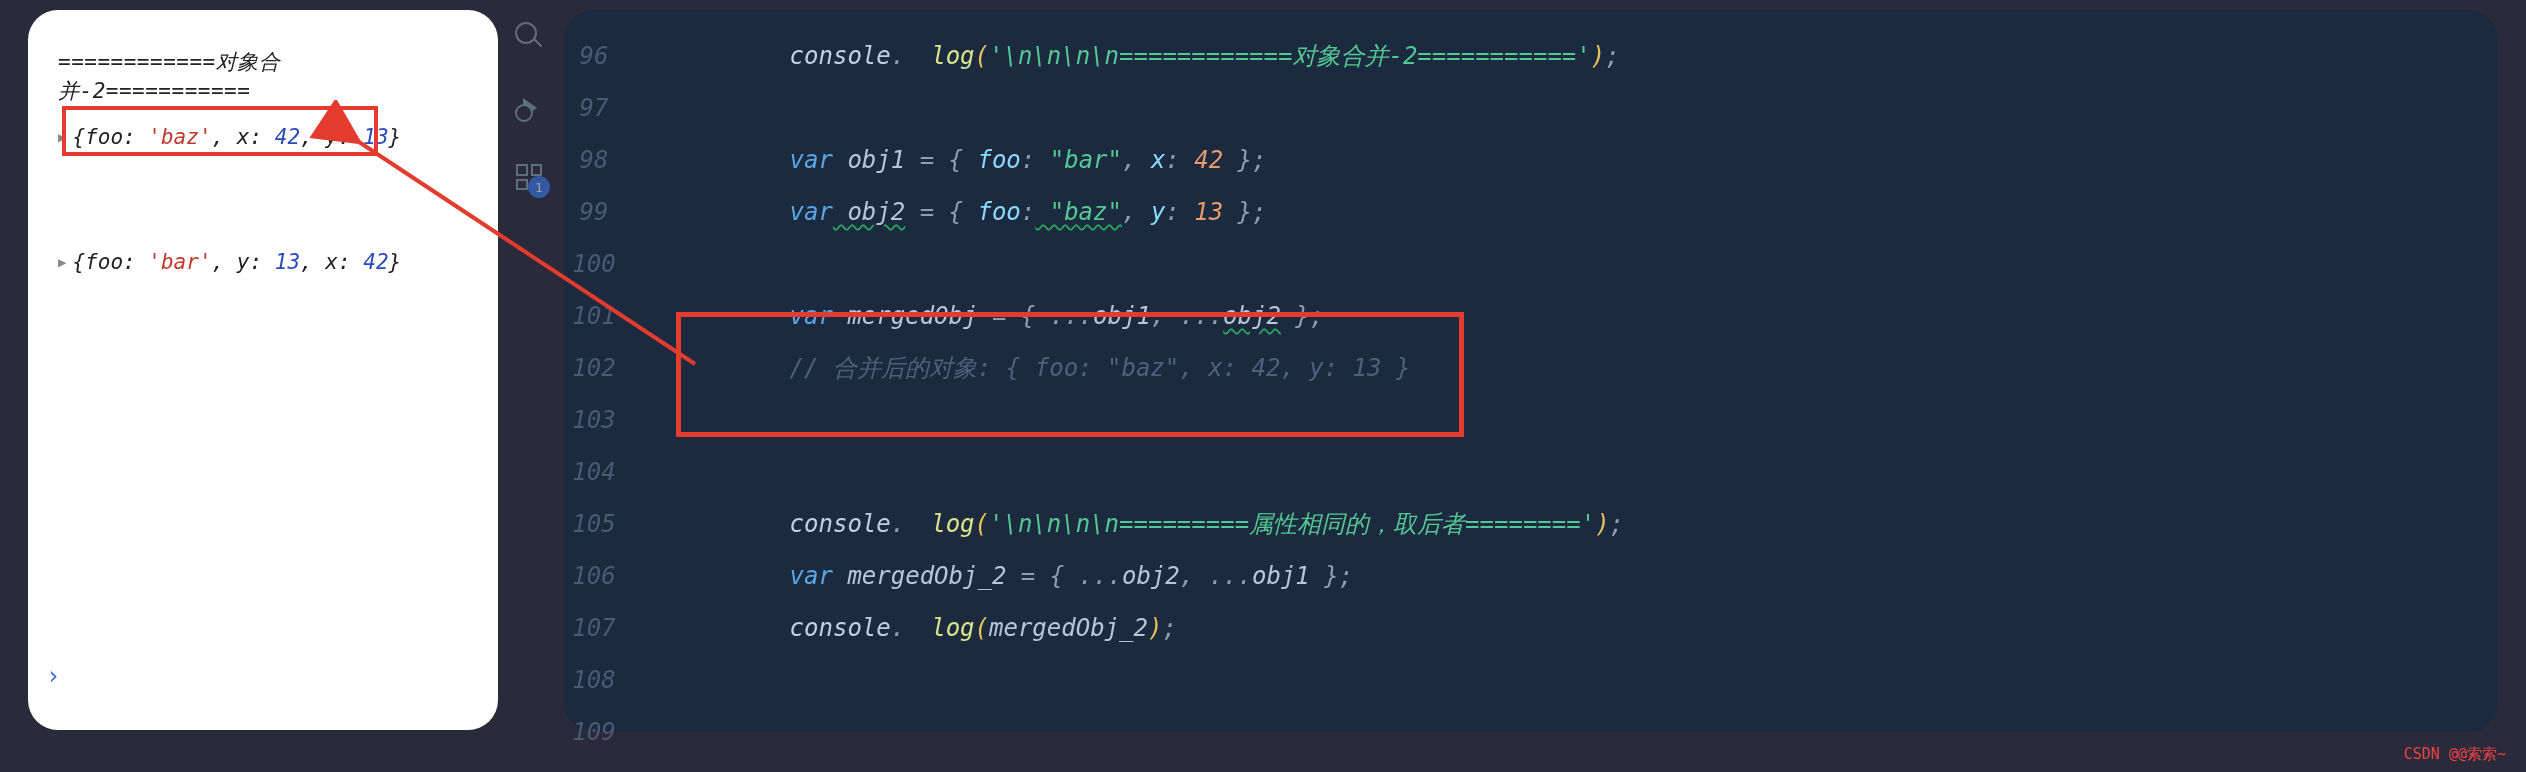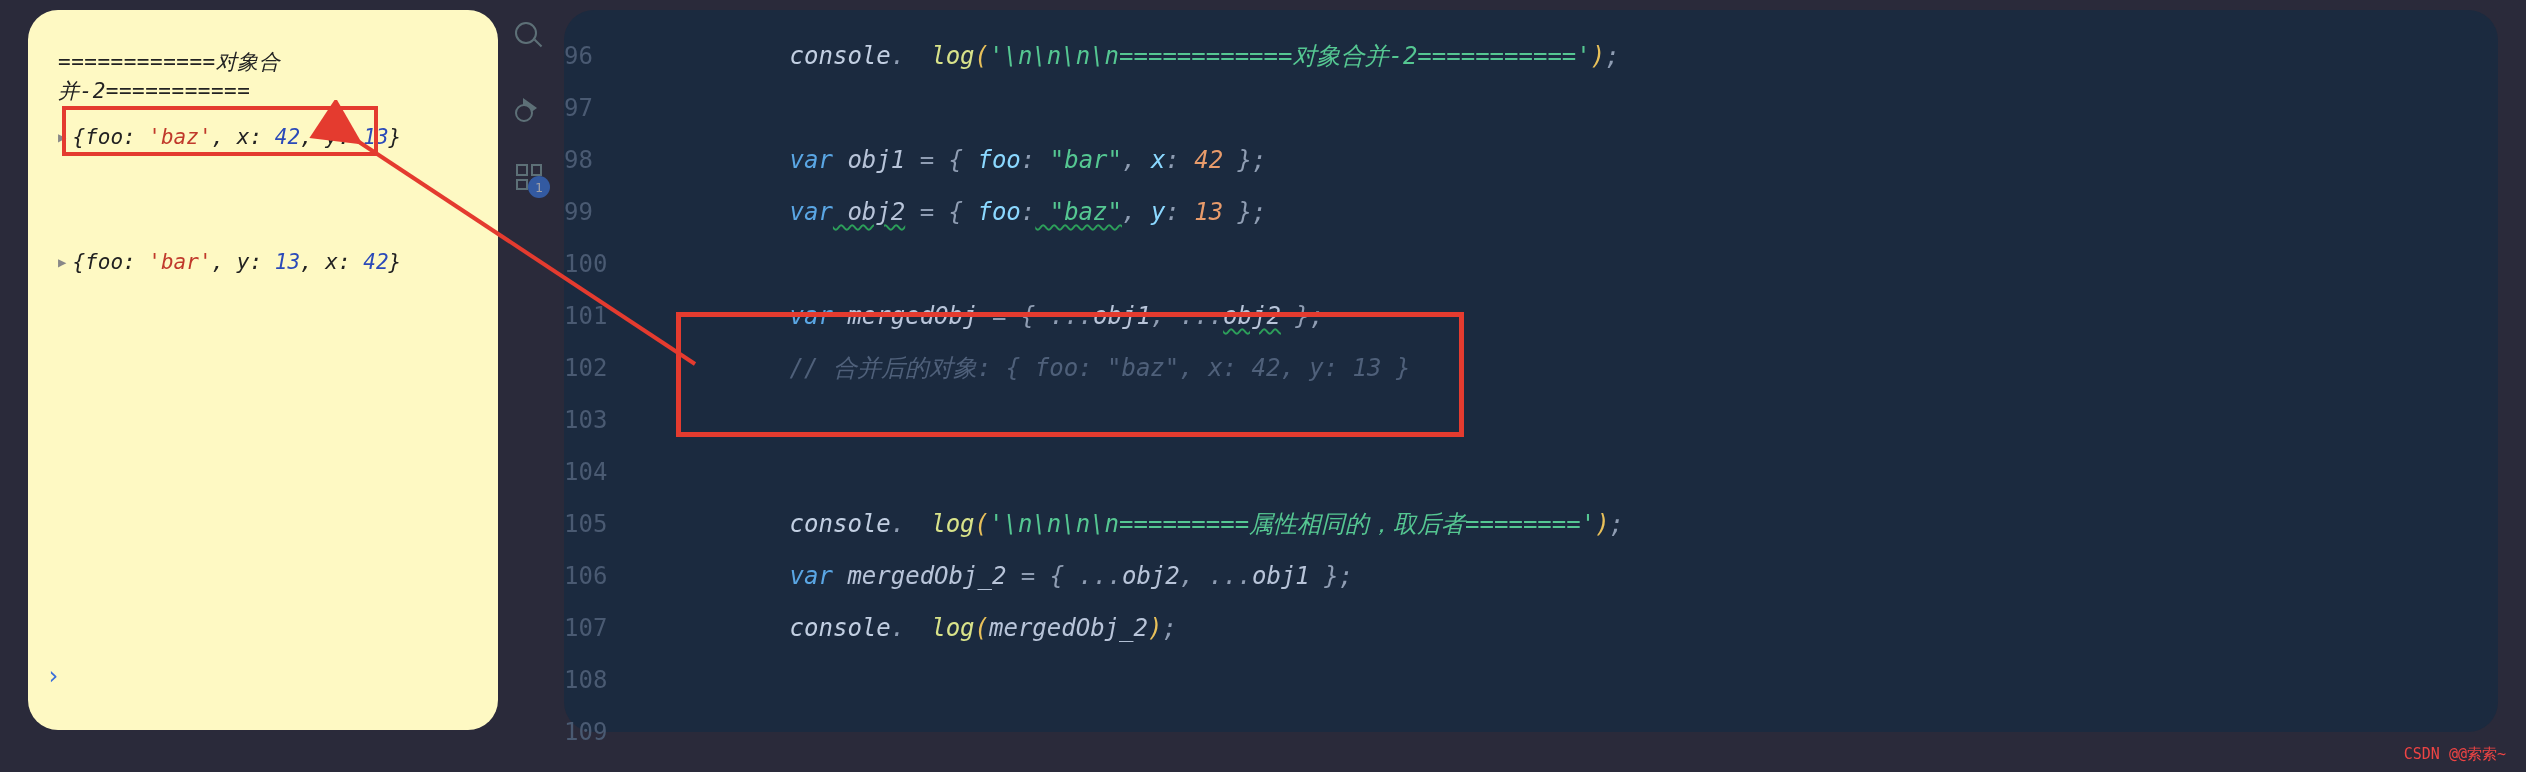--- a/index.html
+++ b/index.html
@@ -8,21 +8,21 @@
       background: #2a2a3a;
       width: 2526px;
       height: 772px;
       display: flex;
       position: relative;
       overflow: hidden;
     }
     .console-panel {
       width: 470px;
       height: 720px;
-      background: #fef9c3;
+      background: #ffffff;
       border-radius: 30px;
       margin: 10px 0 0 28px;
       padding: 30px 20px;
       font-size: 21px;
       font-style: italic;
       color: #333;
       position: relative;
     }
     .console-line {
       padding: 8px 10px;
@@ -139,23 +139,24 @@
       background: #1b2a3f;
       border-radius: 30px;
       margin: 10px 28px 40px 10px;
       display: flex;
       font-size: 24px;
       padding: 20px 0;
       position: relative;
     }
     .gutter {
       width: 110px;
-      text-align: left;
+      text-align: center;
       padding-right: 50px;
       color: #4a5a72;
+      font-style: italic;
     }
     .gutter-line { height: 52px; line-height: 52px; }
     .code-content { flex: 1; }
     .code-line {
       height: 52px;
       line-height: 52px;
       white-space: pre;
       font-style: italic;
     }
     .tok-id { color: #c2cfe2; }

